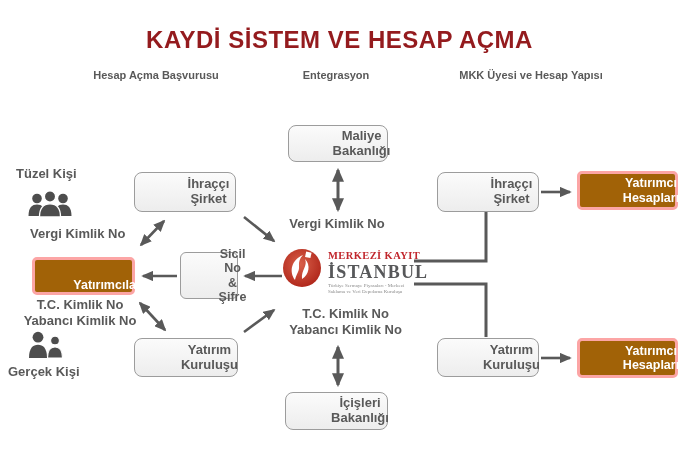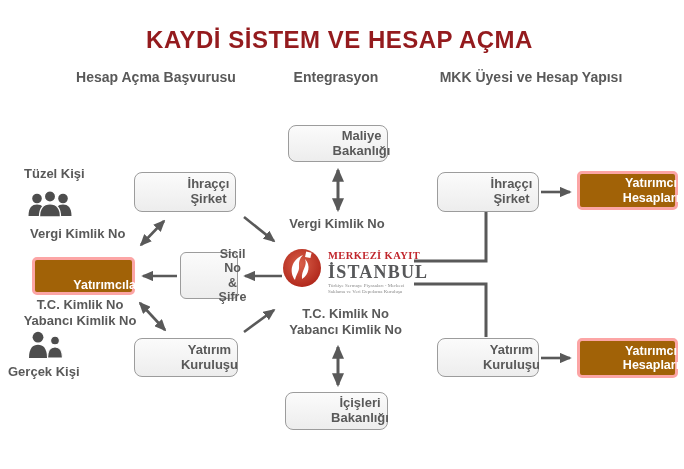--- a/index.html
+++ b/index.html
@@ -5,21 +5,21 @@
   html,body{margin:0;padding:0;background:#ffffff;}
   .canvas{
     position:relative;width:684px;height:469px;background:#ffffff;overflow:hidden;
     font-family:"Liberation Sans", sans-serif;
   }
   .title{
     position:absolute;top:26px;left:0;width:679px;text-align:center;
     font-size:24px;font-weight:bold;color:#941B1E;letter-spacing:.5px;margin:0;
   }
   .col-header{
-    position:absolute;top:69px;font-size:14px;font-weight:bold;color:#595959;text-align:center;
+    position:absolute;top:69px;font-size:11px;font-weight:bold;color:#595959;text-align:center;
   }
   .hdr-app{left:36px;width:240px;}
   .hdr-int{left:275px;width:122px;}
   .hdr-mkk{left:410px;width:242px;}
   .node{
     position:absolute;box-sizing:border-box;
     background:linear-gradient(#fbfbfb,#ededed);
     border:1.5px solid #9c9c9c;border-radius:8px;
     color:#595959;font-weight:bold;font-size:13px;
     display:flex;flex-direction:column;align-items:center;justify-content:center;
@@ -75,21 +75,21 @@
     <path class="arrow" d="M140,303 L165,330" marker-start="url(#ahS)" marker-end="url(#ahE)"></path>
     <path class="arrow" d="M244,332 L274,310" marker-end="url(#ahE)"></path>
 
     <path class="arrow" d="M541,192 L570,192" marker-end="url(#ahE)"></path>
     <path class="arrow" d="M541,358 L570,358" marker-end="url(#ahE)"></path>
 
     <path class="elbow" d="M486,212 L486,261 L414,261"></path>
     <path class="elbow" d="M414,284 L486,284 L486,337"></path>
   </svg>
 
-  <div class="lbl" style="left:16px;top:166px;margin-left:8px;">Tüzel Kişi</div>
+  <div class="lbl" style="left:16px;top:166px;">Tüzel Kişi</div>
   <svg class="icon" style="left:27px;top:190px;" width="46" height="28" viewBox="0 0 46 28">
     <g fill="#4d4d4d">
       <circle cx="10" cy="8.5" r="4.8"></circle>
       <path d="M1.5,26 C1.5,17.5 5,14.5 10,14.5 C15,14.5 18.5,17.5 18.5,26 Z"></path>
       <circle cx="36" cy="8.5" r="4.8"></circle>
       <path d="M27.5,26 C27.5,17.5 31,14.5 36,14.5 C41,14.5 44.5,17.5 44.5,26 Z"></path>
       <circle cx="23" cy="6.5" r="5.6" stroke="#ffffff" stroke-width="1.3"></circle>
       <path d="M12.5,27 C12.5,17 17,13.8 23,13.8 C29,13.8 33.5,17 33.5,27 Z" stroke="#ffffff" stroke-width="1.3"></path>
     </g>
   </svg>

